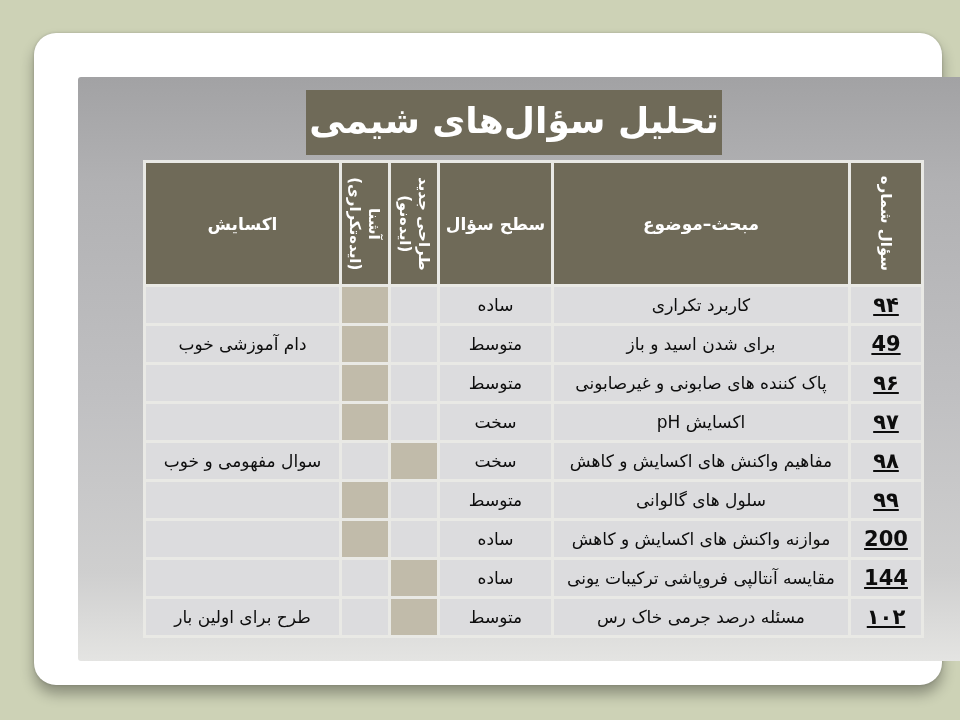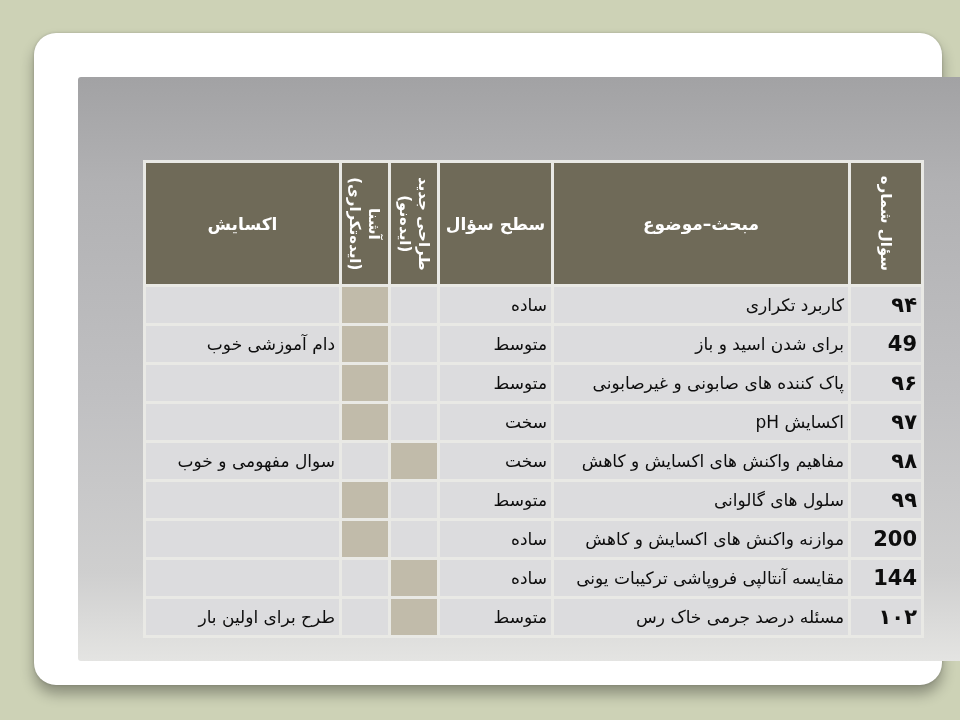--- a/index.html
+++ b/index.html
@@ -35,40 +35,43 @@
   }
   .qtable th{
     background:var(--header-bg,#6f6a58);color:#ffffff;
     font-weight:bold;font-size:17px;position:relative;padding:0;
     vertical-align:middle;text-align:center;
   }
   .qtable thead tr{height:121px;}
   .qtable tbody tr{height:36px;}
   .qtable td{
     background:var(--cell-bg,#dcdcde);color:#0d0d0d;
-    font-size:17px;text-align:right;vertical-align:middle;
+    font-size:17px;text-align:center;vertical-align:middle;
     padding:0 4px;overflow:hidden;white-space:nowrap;
   }
-  .qtable td.c-num{font-size:21px;font-weight:bold;}
+  .qtable td.c-num{font-size:21px;font-weight:bold;text-decoration:underline;}
   .qtable td.hl{background:var(--highlight-bg,#c1bbaa);}
   .col-num{width:70px;}
   .col-topic{width:294px;}
   .col-level{width:111px;}
   .col-mark{width:46px;}
   .col-notes{width:193px;}
   .vr{position:absolute;inset:0;display:flex;align-items:center;justify-content:center;}
   .vr .rot{transform:rotate(90deg);white-space:nowrap;font-size:15px;line-height:1.25;text-align:center;}
 </style>
 </head>
 <body>
 
 <div class="stage">
   <div class="card">
     <div class="panel"></div>
 
+    <div class="title-box">
+      <span class="t">تحلیل سؤال‌های شیمی</span>
+    </div>
 
     <div class="table-wrap">
       <table class="qtable">
         <colgroup>
           <col class="col-num">
             <col class="col-topic">
             <col class="col-level">
           <col class="col-mark">
             <col class="col-mark">
             <col class="col-notes">

